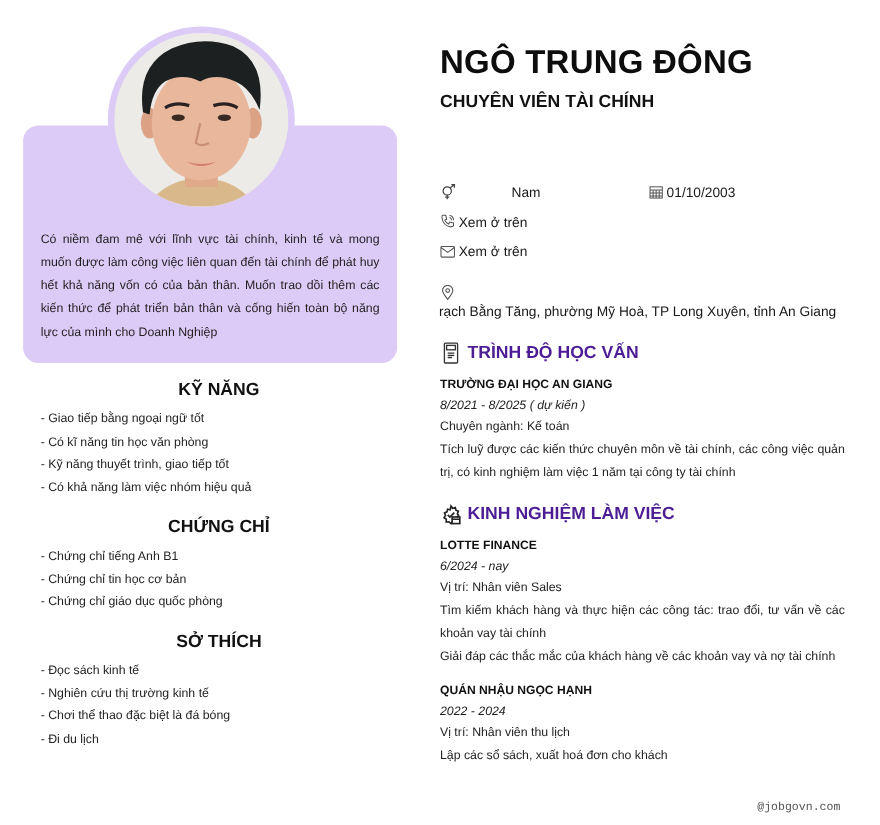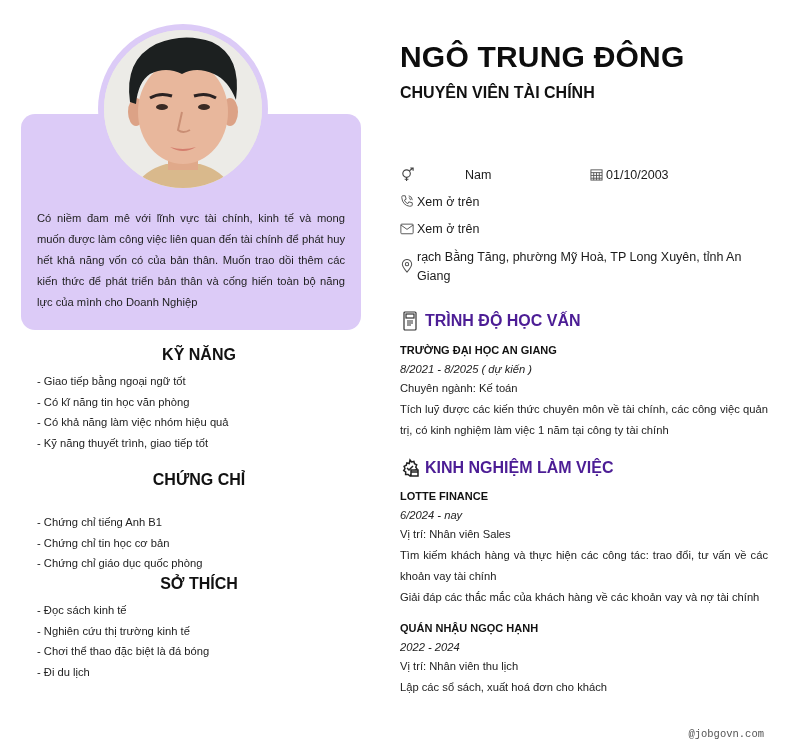--- a/index.html
+++ b/index.html
@@ -81,26 +81,26 @@
       <path d="M66 117 Q79 121 92 117 Q79 125 66 117 Z" fill="#d47e6e"></path>
     </svg>
   </div>
 
   <p class="summary-text">Có niềm đam mê với lĩnh vực tài chính, kinh tế và mong muốn được làm công việc liên quan đến tài chính để phát huy hết khả năng vốn có của bản thân. Muốn trao dồi thêm các kiến thức để phát triển bản thân và cống hiến toàn bộ năng lực của mình cho Doanh Nghiệp</p>
 
   <h2 class="section-title-center" style="top:346px;">KỸ NĂNG</h2>
   <ul class="plain-list" style="top:371px;">
     <li>- Giao tiếp bằng ngoại ngữ tốt</li>
     <li>- Có kĩ năng tin học văn phòng</li>
+    <li>- Kỹ năng thuyết trình, giao tiếp tốt</li>
     <li>- Có khả năng làm việc nhóm hiệu quả</li>
-    <li>- Kỹ năng thuyết trình, giao tiếp tốt</li>
   </ul>
 
   <h2 class="section-title-center" style="top:471px;">CHỨNG CHỈ</h2>
-  <ul class="plain-list" style="top:512px;">
+  <ul class="plain-list" style="top:496px;">
     <li>- Chứng chỉ tiếng Anh B1</li>
     <li>- Chứng chỉ tin học cơ bản</li>
     <li>- Chứng chỉ giáo dục quốc phòng</li>
   </ul>
 
   <h2 class="section-title-center" style="top:575px;">SỞ THÍCH</h2>
   <ul class="plain-list" style="top:600px;">
     <li>- Đọc sách kinh tế</li>
     <li>- Nghiên cứu thị trường kinh tế</li>
     <li>- Chơi thể thao đặc biệt là đá bóng</li>
@@ -144,21 +144,21 @@
 <div class="info-row" style="left:399px; top:220px;">
   <span class="ic">
     <svg width="14" height="13" viewBox="0 0 16 14" fill="none" stroke="#555" stroke-width="1.1">
       <rect x="1" y="2" width="14" height="11" rx="1"></rect>
         <path d="M1 3l7 5 7-5"></path>
     </svg>
   </span>
   <span class="txt">Xem ở trên</span>
 </div>
 
-<div class="info-row" style="left:399px; top:248px; width:370px;">
+<div class="info-row" style="left:399px; top:248px; width:370px;flex-direction:column;">
   <span class="ic" style="margin-top:10px;">
     <svg width="12" height="14" viewBox="0 0 12 15" fill="none" stroke="#555" stroke-width="1.1">
       <path d="M6 14Q1 8 1 5.5a5 5 0 0 1 10 0Q11 8 6 14z"></path>
         <circle cx="6" cy="5.5" r="1.8"></circle>
     </svg>
   </span>
   <span class="txt">rạch Bằng Tăng, phường Mỹ Hoà, TP Long Xuyên, tỉnh An Giang</span>
 </div>
 
 <div class="rsec-title" style="top:311px;">

